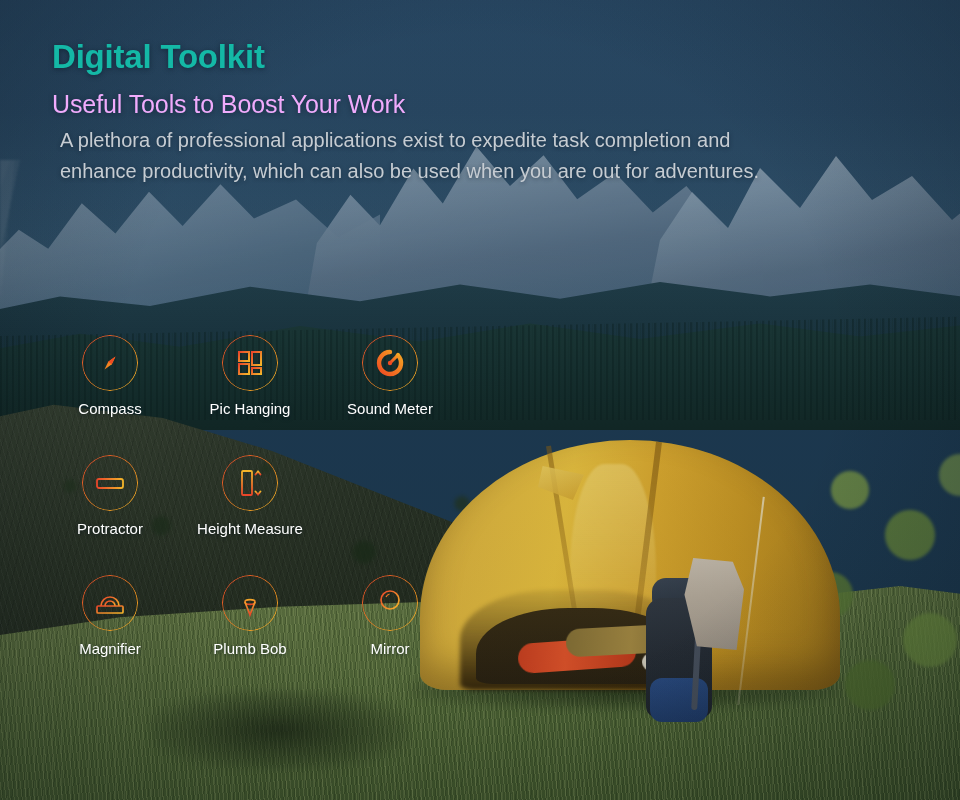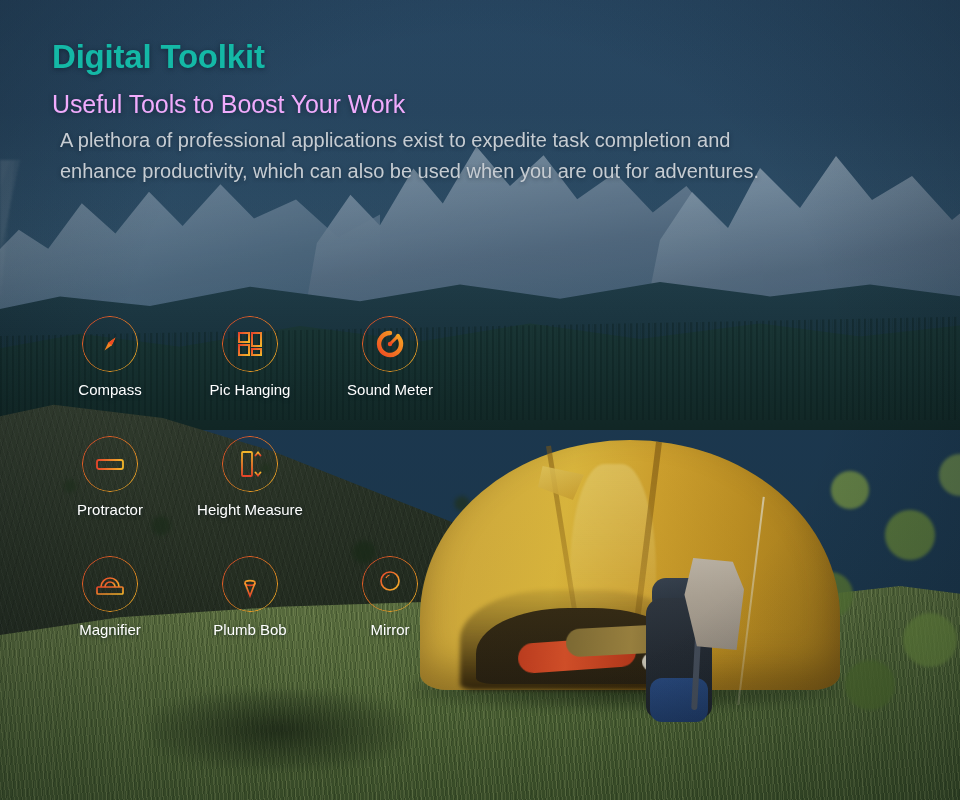--- a/index.html
+++ b/index.html
@@ -254,21 +254,21 @@
   }
   .desc{
     position:absolute;left:52px;top:125px;width:720px;
     font-size:20px;line-height:31px;color:#c6ccd2;font-weight:400;
     text-shadow:0 1px 4px rgba(8,20,34,.45);
     margin-left:8px;
   }
 
   
   .grid{position:absolute;left:40px;top:316px;width:420px;}
-  .grid-row{display:flex;height:120px;}
+  .grid-row{display:flex;height:120px;align-items:center;}
   .cell{width:140px;display:flex;flex-direction:column;align-items:center;}
   .ring{
     width:56px;height:56px;border-radius:50%;
     display:flex;align-items:center;justify-content:center;
     position:relative;
   }
   .ring::before{
     content:"";position:absolute;inset:0;border-radius:50%;
     padding:1.4px;
     background:linear-gradient(135deg,#e8452a 0%,#ef6a24 35%,#f59420 65%,#f3b62a 100%);

